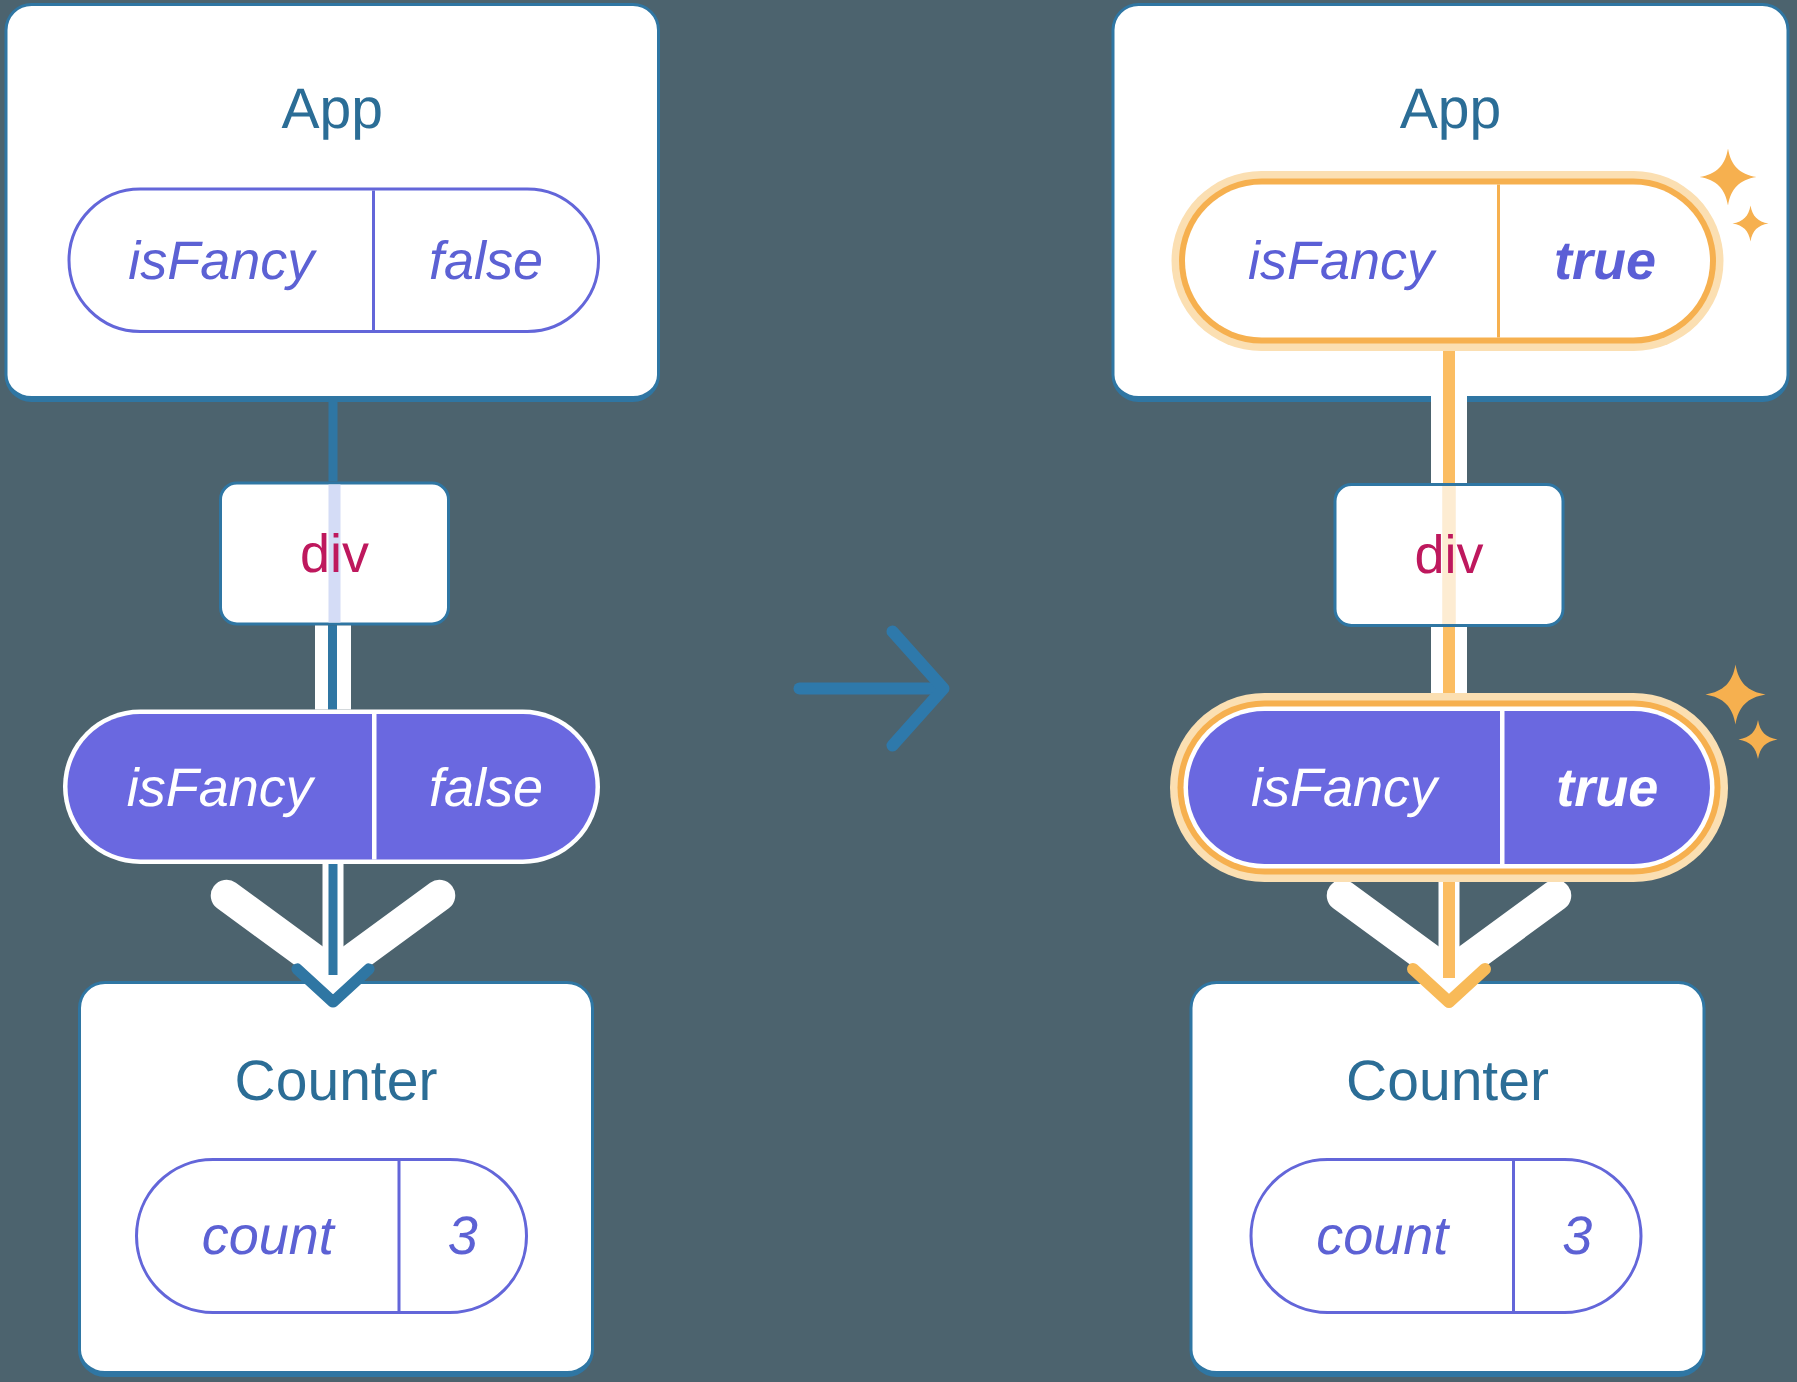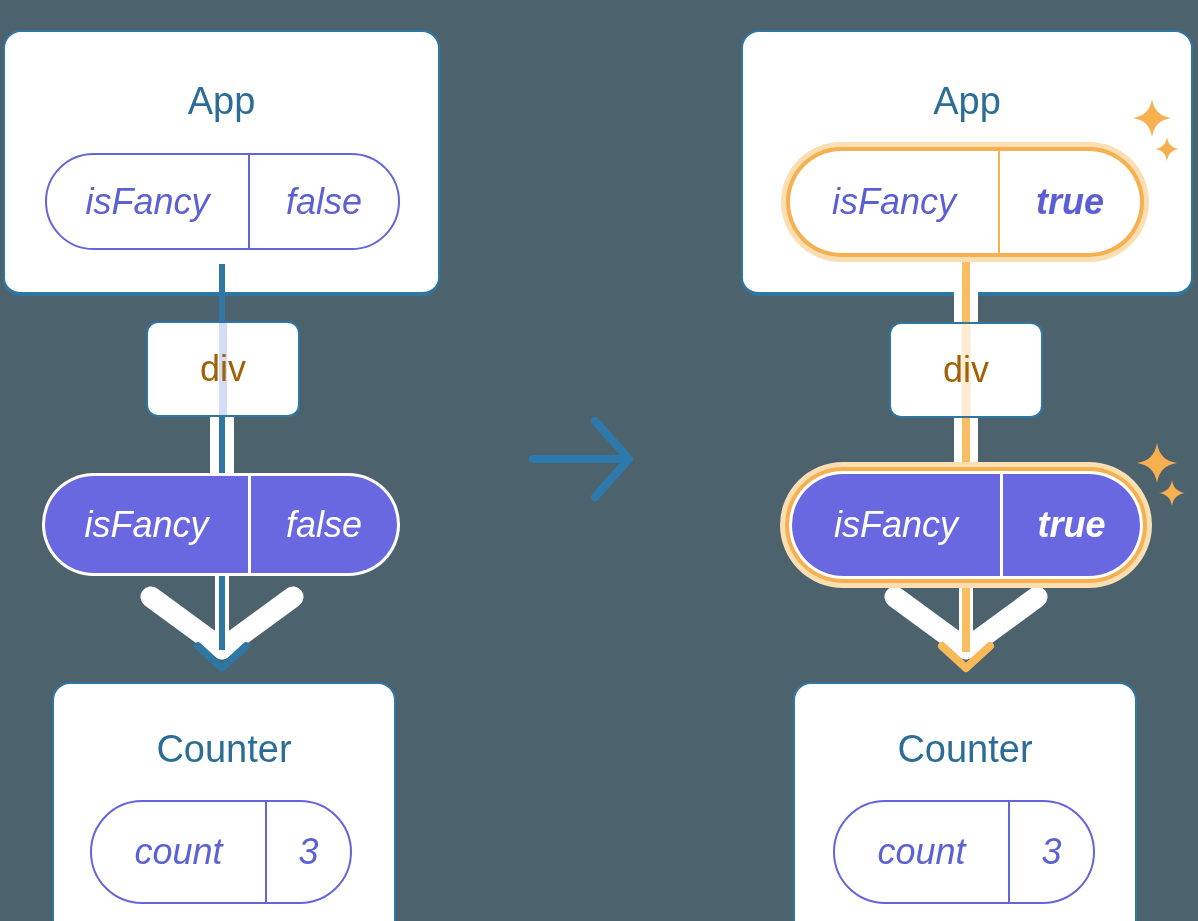--- a/index.html
+++ b/index.html
@@ -1,25 +1,25 @@
 <!DOCTYPE html>
 <html><head>
 <meta charset="utf-8">
 <style>
   html,body{margin:0;padding:0;background:#4c636e;}
   .canvas{position:relative;width:1198px;height:921px;background:#4c636e;
           font-family:"Liberation Sans",sans-serif;overflow:hidden;}
   .abs{position:absolute;box-sizing:border-box;}
   .card{position:absolute;box-sizing:border-box;background:#fff;
-        border:2px solid #2f76a3;border-bottom-width:4px;border-radius:18px;z-index:1;margin-top:28px;}
+        border:2px solid #2f76a3;border-bottom-width:4px;border-radius:18px;z-index:1;}
   .smallbox{position:absolute;box-sizing:border-box;background:#fff;
         border:2px solid #2f76a3;border-radius:12px;z-index:1;
         display:flex;align-items:center;justify-content:center;}
   .title{text-align:center;font-size:38px;font-weight:500;color:#2b6d96;}
-  .boxlabel{font-size:36px;color:#a16207;position:relative;z-index:2;}
+  .boxlabel{font-size:36px;color:#be185d;position:relative;z-index:2;}
   .stripe{position:absolute;left:50%;transform:translateX(-50%);top:0;bottom:0;z-index:1;}
   .pill{position:absolute;box-sizing:border-box;display:flex;border-radius:999px;z-index:5;}
   .pill-outline{border:2px solid #6366d9;background:#fff;color:#5c61d4;}
   .cell{display:flex;align-items:center;justify-content:center;font-size:36px;flex:1;font-style:italic;}
   .div-purple{border-left:2px solid #6366d9;}
   .div-white{border-left:3px solid #fff;}
   .div-orange{border-left:2px solid #f6b04f;}
   .ringwrap{display:flex;border-radius:999px;box-sizing:border-box;}
   .tube-blue{position:absolute;z-index:2;
      background:linear-gradient(to right,#fff 0 9px,#2f76a3 9px 15px,#fff 15px 24px);}

